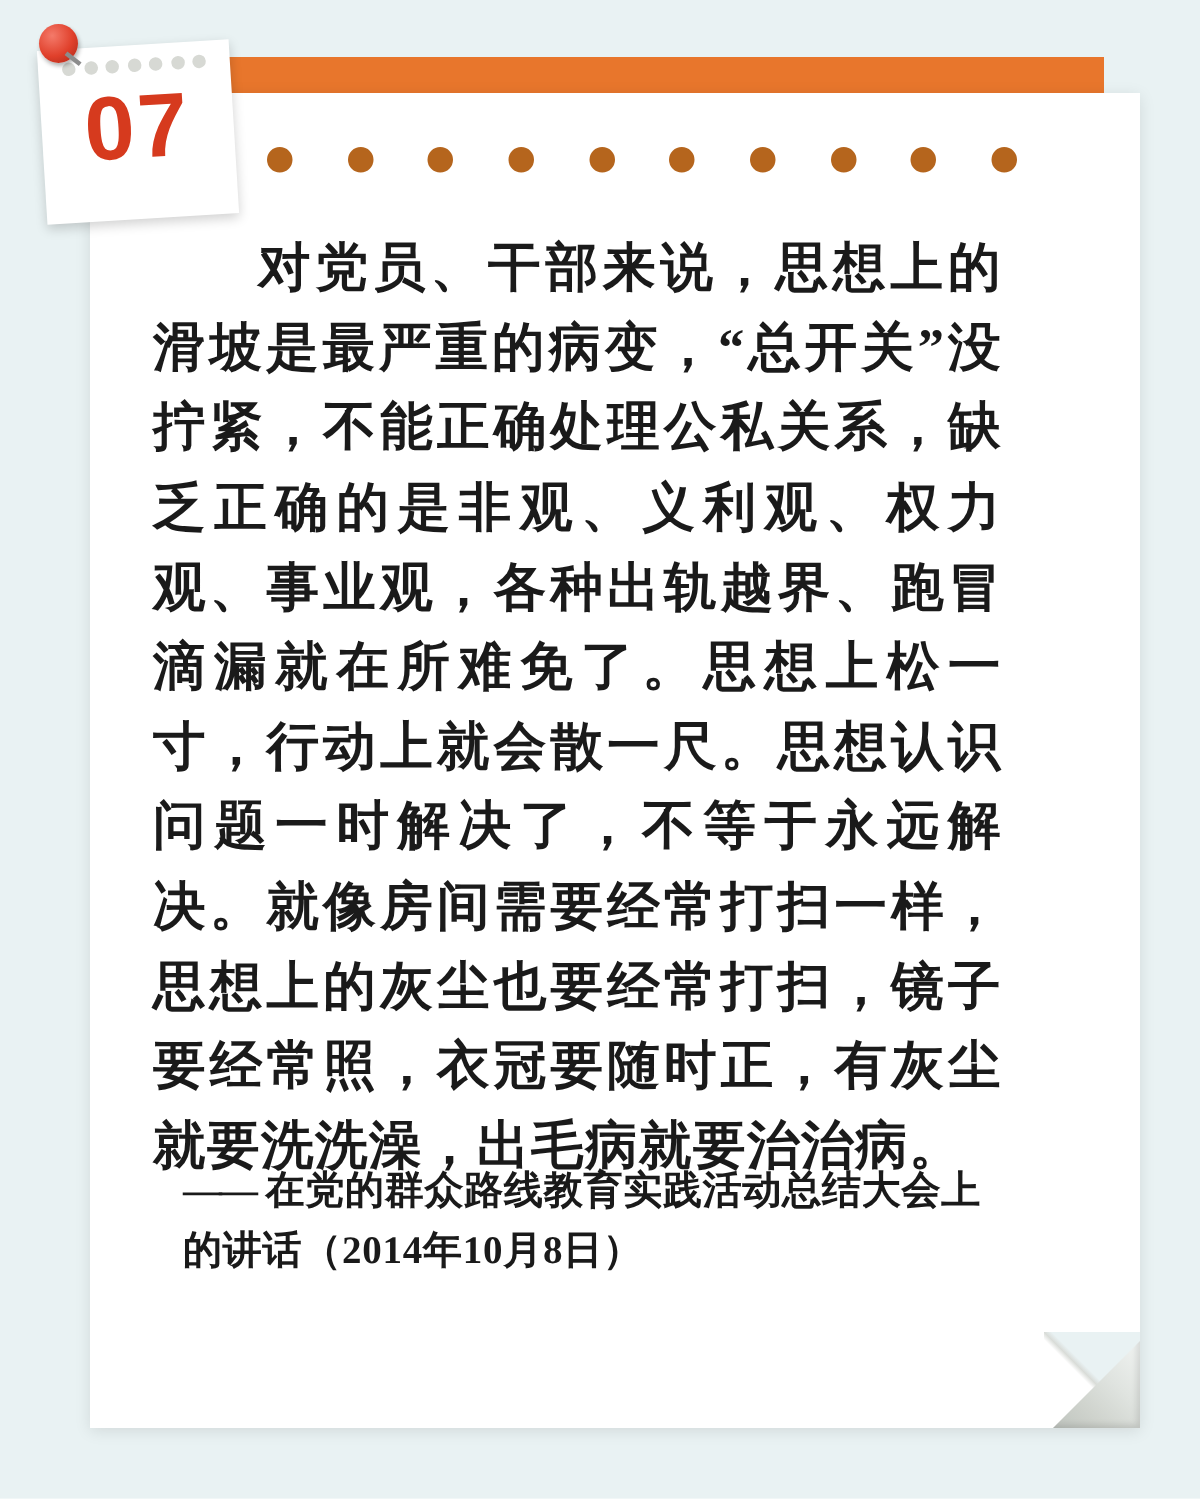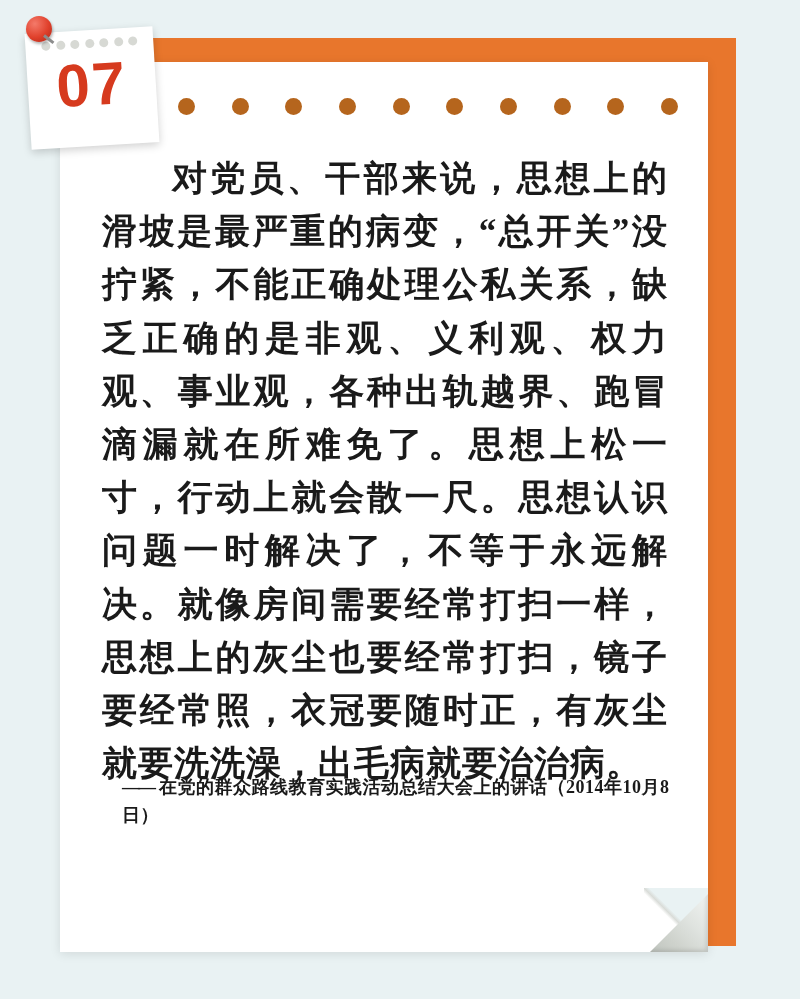--- a/index.html
+++ b/index.html
@@ -30,21 +30,21 @@
     width: 648px;
     height: 908px;
     background: #e8762c;
   }
 
   
   #paper {
     position: absolute;
     left: 60px;
     top: 62px;
-    width: 648px;
+    width: 700px;
     height: 890px;
     background: #ffffff;
     box-shadow: 0 2px 10px rgba(0,0,0,0.10);
   }
 
   
   #corner-fold {
     position: absolute;
     right: 0;
     bottom: 0;
@@ -163,21 +163,21 @@
     letter-spacing: 1px;
     text-indent: 2em;
     font-family: "Liberation Serif", "DejaVu Serif", serif;
   }
 
   #attribution {
     position: absolute;
     left: 62px;
     top: 712px;
     width: 548px;
-    font-size: 18px;
+    font-size: 26px;
     line-height: 1.55;
     color: #1a1a1a;
     font-weight: bold;
     text-align: left;
     letter-spacing: 0.5px;
     font-family: "Liberation Serif", "DejaVu Serif", serif;
   }
   #attribution .dash {
     letter-spacing: -2px;
   }

